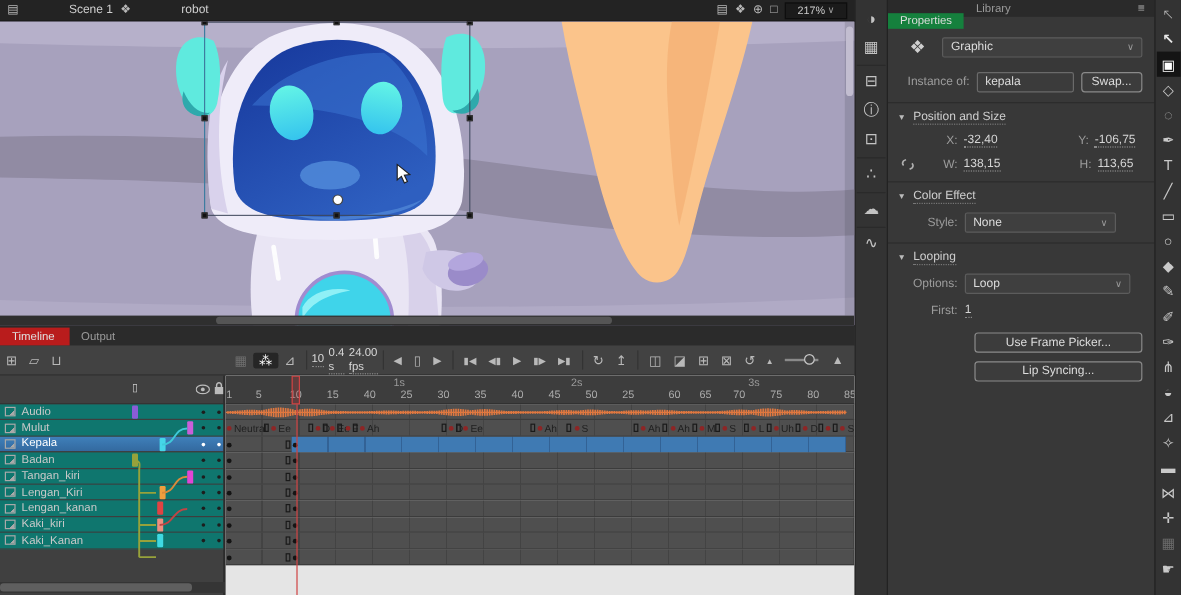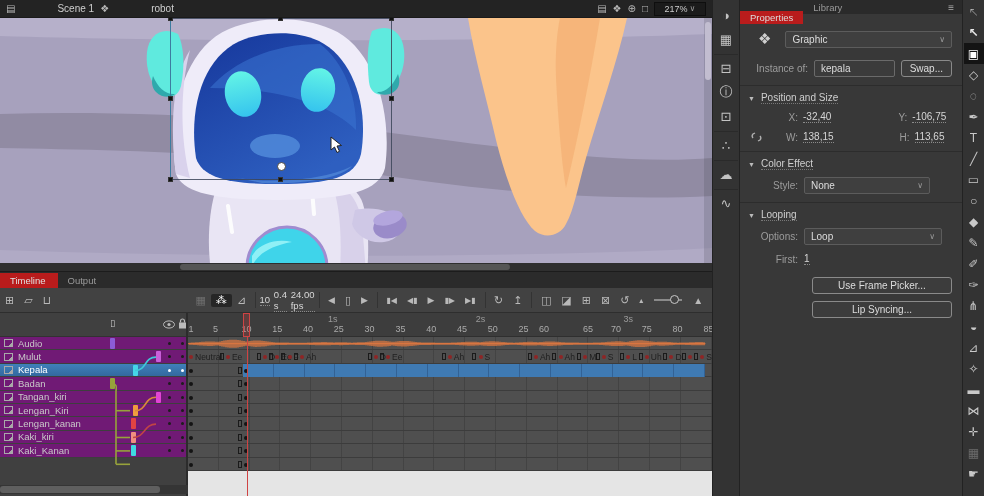--- a/index.html
+++ b/index.html
@@ -48,21 +48,21 @@
   #tl-toolbar .act { background:#262626; color:#fff; border-radius:2px; }
   .hot { border-bottom:1px dotted #8a8a8a; color:#d8d8d8; font-size:9.5px; }
   #tl-zoom-slider { width:60px; height:2px; background:#8a8a8a; position:relative; margin:0 6px; }
   #tl-zoom-slider .knob { position:absolute; left:16px; top:-4px; width:9px; height:9px;
     border:1.5px solid #c9c9c9; border-radius:50%; background:#424242; }
 
   #tl-body { position:relative; flex:1; display:flex; }
   #layers-col { position:relative; width:188px; flex:0 0 188px; background:#404040; border-right:2px solid #2c2c2c; }
   #layers-header { height:24px; border-bottom:1px solid #323232; position:relative; color:#bbb; }
   #layers-list { position:absolute; left:0; top:24px; width:100%; }
-  .lrow { position:relative; height:13.4px; background:#701a75; border-bottom:1px solid #3e3e3e;
+  .lrow { position:relative; height:13.4px; background:#0f766e; border-bottom:1px solid #3e3e3e;
     display:flex; align-items:center; font-size:9.5px; color:#c9c9c9; }
   .lrow.selected { background:linear-gradient(#3f80ba,#33699f); color:#fff; }
   .licon { width:9px; height:8px; border:1px solid #a9a9a9; margin:0 5px 0 4px; flex:0 0 9px;
     background:linear-gradient(135deg,transparent 70%,#a9a9a9 70%); }
   .lbar { position:absolute; width:5px; height:11px; top:1px; border-radius:1px; }
   .ldot { position:absolute; width:3px; height:3px; border-radius:50%; background:#1d1d1d; top:5px; }
   .lrow.selected .ldot { background:#fff; }
   #parent-wires { position:absolute; left:0; top:24px; pointer-events:none; }
   #layers-bottom-scroll { position:absolute; left:0; bottom:2px; width:188px; height:9px; background:#353535; }
   #layers-bottom-scroll .thumb { position:absolute; left:0; top:1px; width:160px; height:7px; background:#5f5f5f; border-radius:3px; }
@@ -89,21 +89,21 @@
   #dock-col { width:28px; flex:0 0 28px; background:#333; border-left:1px solid #222; border-right:1px solid #222;
     display:flex; flex-direction:column; align-items:center; padding-top:4px; }
   .dock-icn { width:22px; height:22px; display:flex; align-items:center; justify-content:center;
     color:#c3c3c3; font-size:13px; margin-bottom:2px; }
   .dock-sep { width:24px; height:1px; background:#2a2a2a; margin:2px 0; }
 
   
   #props-col { width:222px; flex:0 0 222px; background:#383838; display:flex; flex-direction:column; font-size:10px; }
   #props-tabs { height:14px; background:#2a2a2a; display:flex; align-items:center; flex:0 0 14px; }
   .ptab { padding:1px 10px; color:#999; font-size:9.5px; }
-  .ptab.active { background:#b91c1c; color:#ddd;margin-top:21px; }
+  .ptab.active { background:#15803d; color:#ddd;margin-top:21px; }
   #props-menu { margin-left:auto; padding-right:8px; color:#aaa; }
   .prow { display:flex; align-items:center; padding:0 10px; }
   .plabel { color:#9c9c9c; }
   .pvalue { color:#d6d6d6; border-bottom:1px dotted #8a8a8a; }
   .pselect { background:#3f3f3f; border:1px solid #5c5c5c; border-radius:2px; color:#ddd;
     display:flex; align-items:center; padding:2px 6px; }
   .pselect .chev { margin-left:auto; color:#999; font-size:8px; }
   .pfield { background:#3b3b3b; border:1px solid #6a6a6a; border-radius:2px; color:#ddd; padding:2px 6px; }
   .pbtn { border:1px solid #8a8a8a; border-radius:3px; color:#ddd; text-align:center; padding:2px 8px; background:#3c3c3c; }
   .psection { border-top:1px solid #2c2c2c; margin-top:8px; padding-top:6px; }
@@ -364,21 +364,21 @@
               <span class="rnum" style="left: 58.44px;">10</span>
               <span class="rnum" style="left: 89.24px;">15</span>
               <span class="rnum" style="left: 120.04px;">40</span>
               <span class="rnum" style="left: 150.84px;">25</span>
               <span class="rnum" style="left: 181.64px;">30</span>
               <span class="rnum" style="left: 212.44px;">35</span>
               <span class="rnum" style="left: 243.24px;">40</span>
               <span class="rnum" style="left: 274.04px;">45</span>
               <span class="rnum" style="left: 304.84px;">50</span>
               <span class="rnum" style="left: 335.64px;">25</span>
-              <span class="rnum" style="left: 356px;">60</span>
+              <span class="rnum" style="left: 374px;">60</span>
               <span class="rnum" style="left: 400px;">65</span>
               <span class="rnum" style="left: 428.04px;">70</span>
               <span class="rnum" style="left: 458.84px;">75</span>
               <span class="rnum" style="left: 489.64px;">80</span>
               <span class="rnum" style="left: 520.44px;">85</span>
             </div>
           <div id="frame-rows">
               <div class="frow"><svg width="524" height="13.4">
       <line x1="0" y1="6.7" x2="517.44" y2="6.7" stroke="#e07840" stroke-width="1"></line>
                   <line x1="2" y1="5.657109760873718" x2="2" y2="7.742890239126282" stroke="#e07840" stroke-width="1.4"></line>

